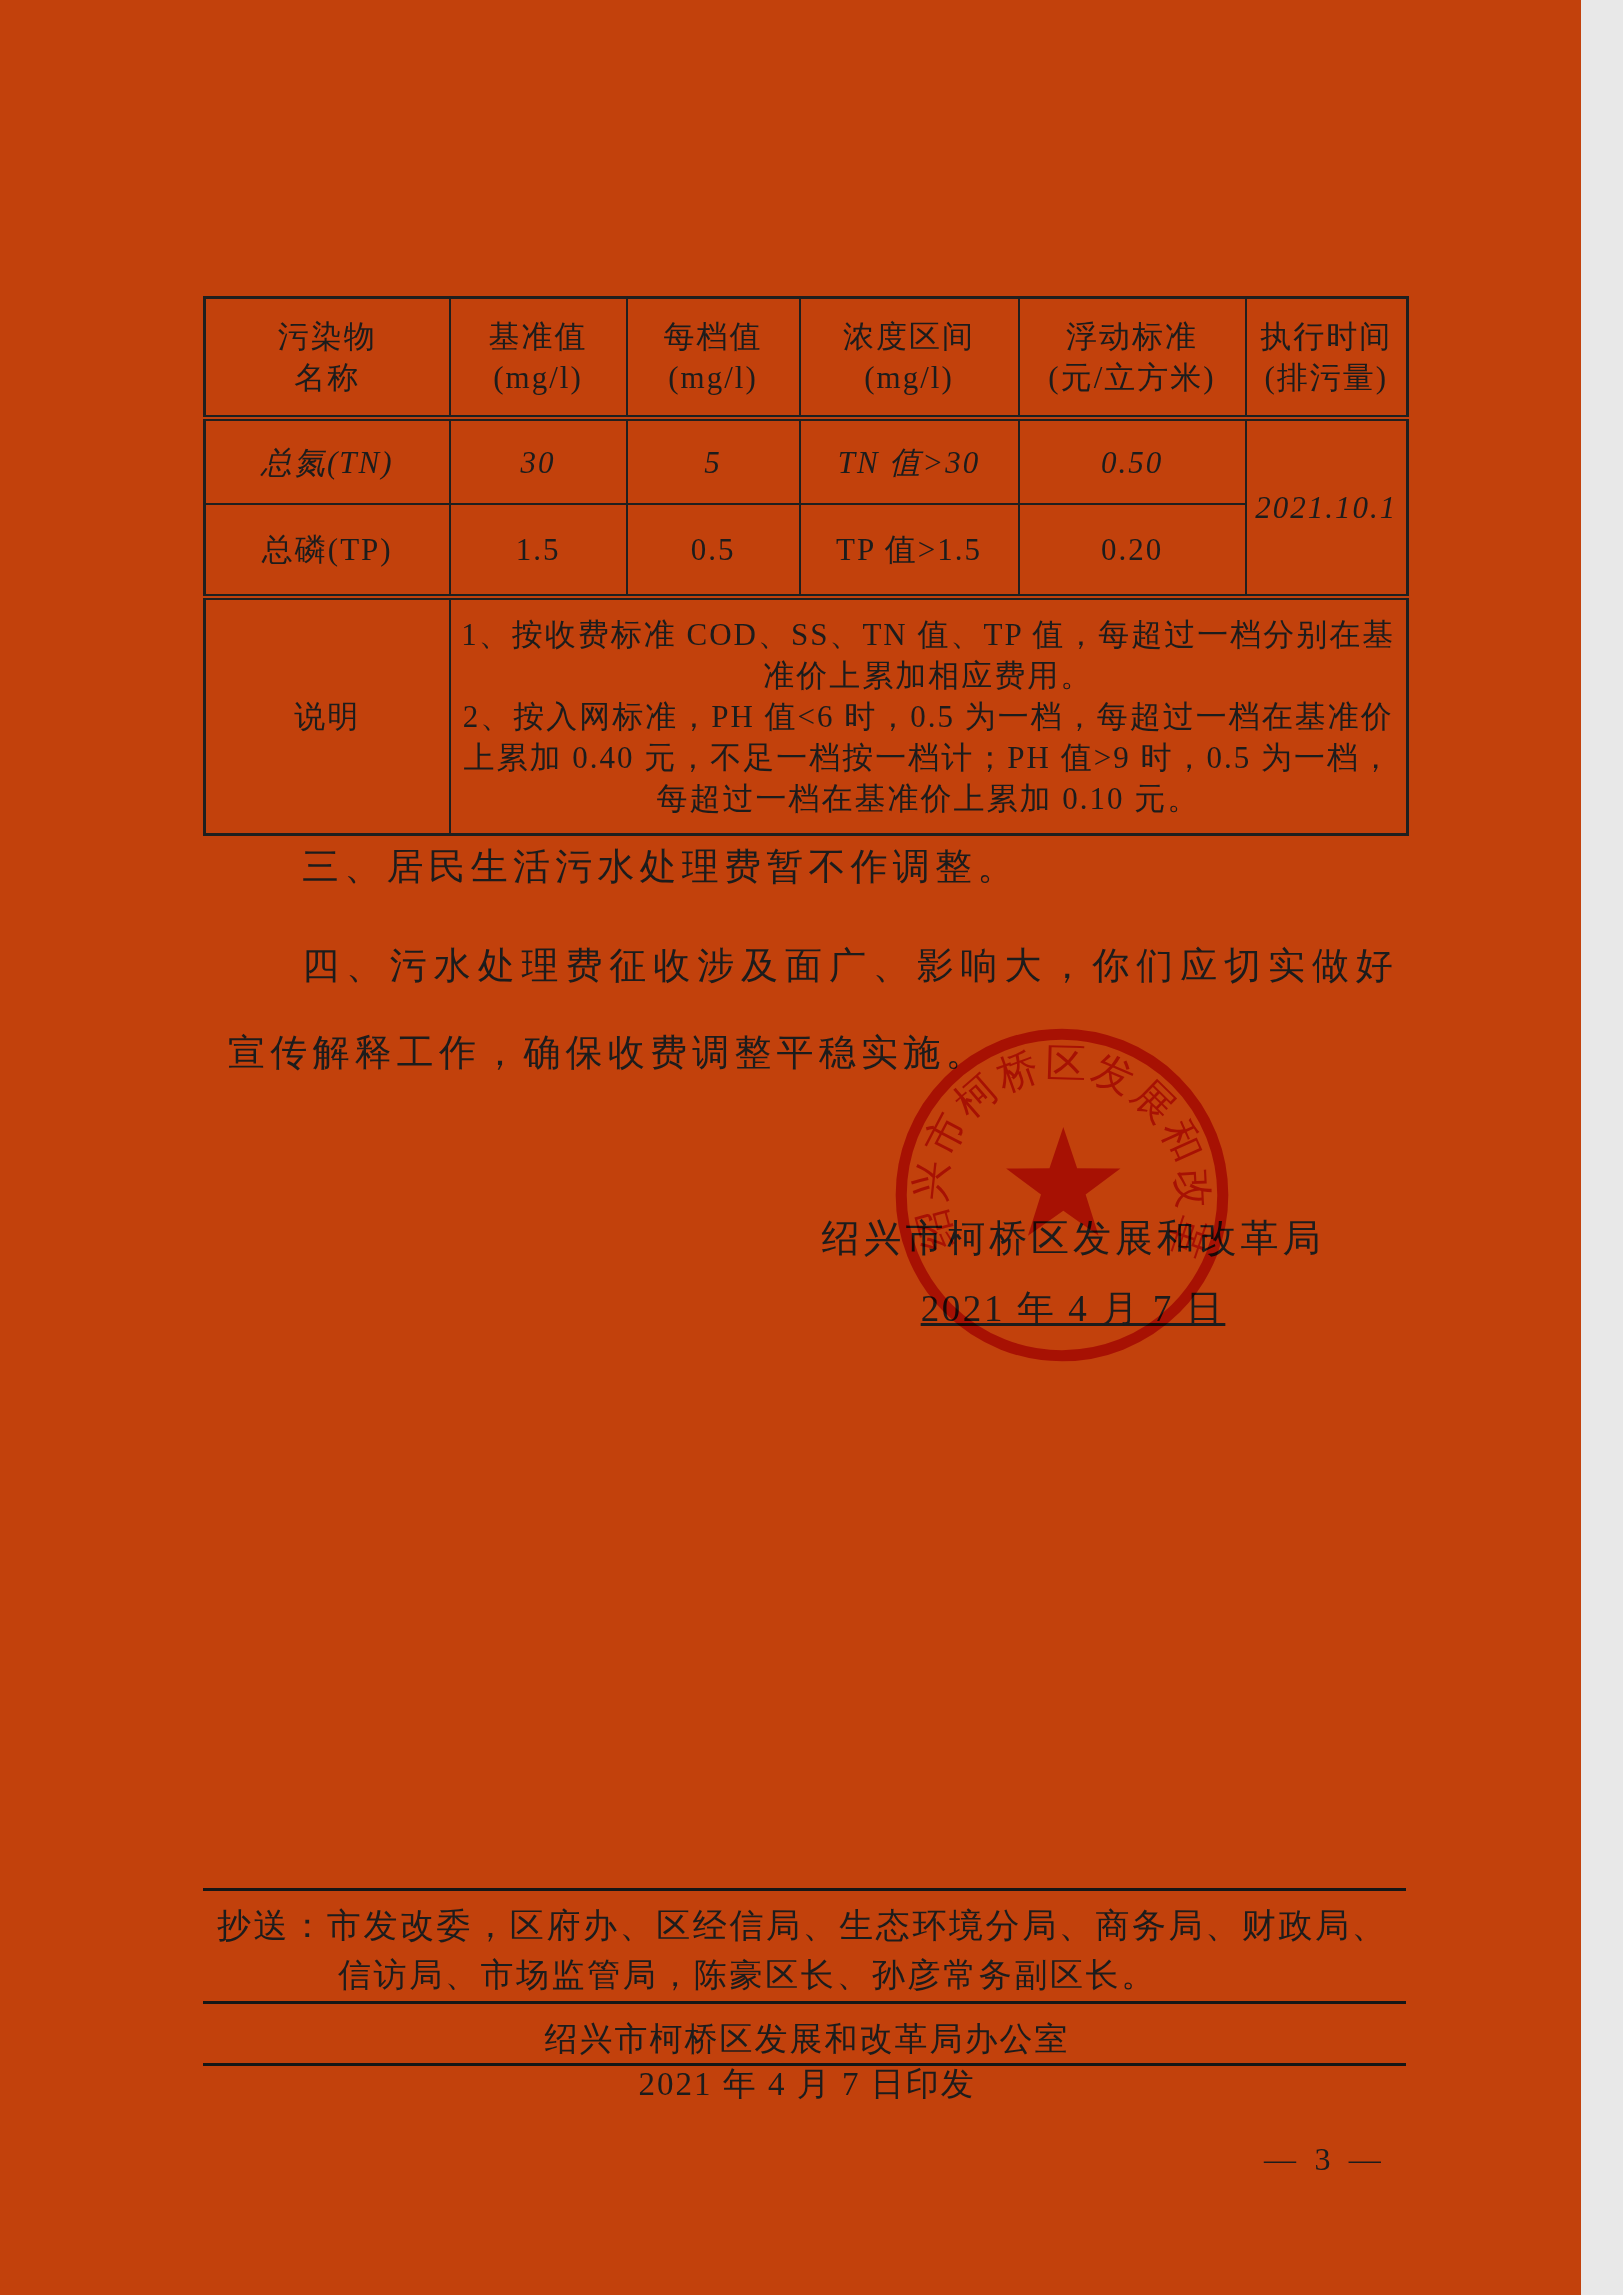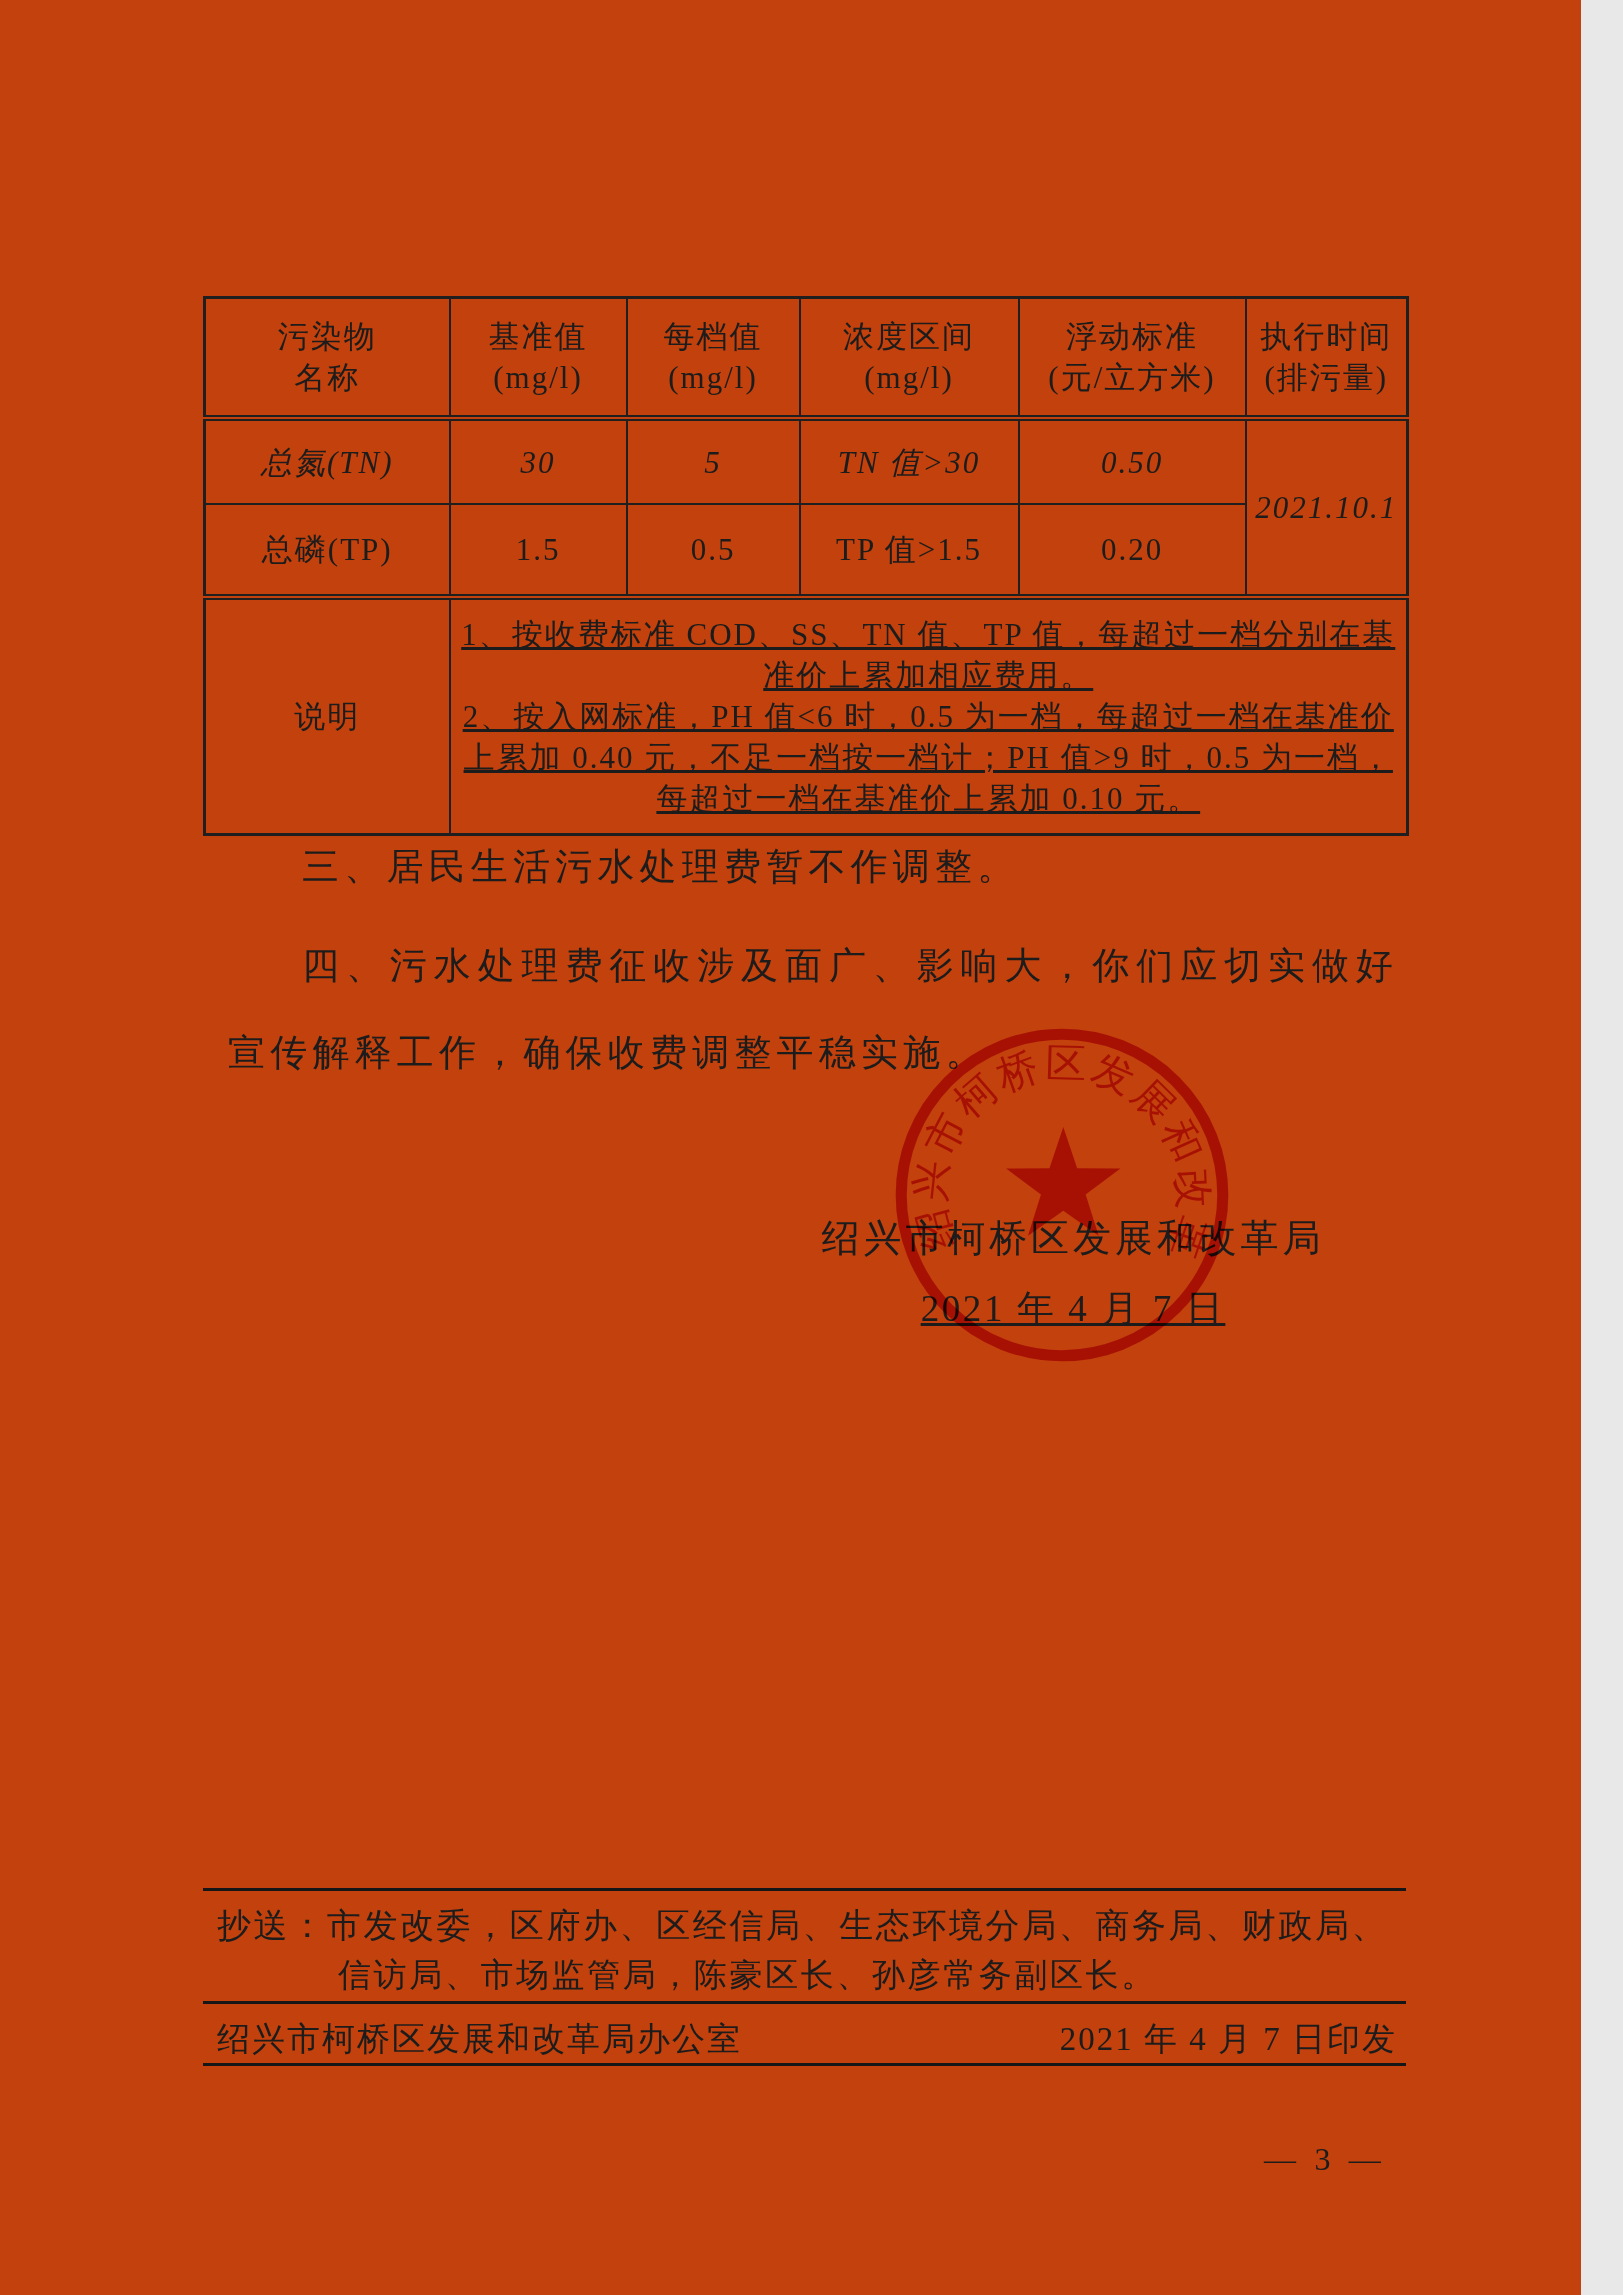--- a/index.html
+++ b/index.html
@@ -23,21 +23,20 @@
     padding:0;
   }
   table.tariff{border:3.9px solid #1f1f1f;}
   tr.r-head td{height:116px;border-bottom:6.5px double #1f1f1f;}
   tr.r-tn td{height:82px;font-style:italic;}
   tr.r-tp td{height:89px;}
   tr.r-note td{height:233px;border-top:6.5px double #1f1f1f;}
   td.note-body{
     text-align:justify;font-size:30px;line-height:46px;letter-spacing:0;
     padding:5.2px 15.7px 5.2px 17px;
-    text-decoration:underline;
   }
   td.exec-cell{font-size:31px;letter-spacing:0.7px;}
   
   .bodytext{
     position:absolute;left:216px;top:811px;width:1194px;
     font-size:37px;line-height:87px;letter-spacing:5.2px;
     text-align:justify;
   }
   .bodytext p{margin:12px;text-indent:2em;}
   
@@ -63,21 +62,21 @@
     position:absolute;left:217px;top:1903px;width:1188px;
     font-size:34px;letter-spacing:2.6px;white-space:nowrap;
   }
   .cc-line2{
     position:absolute;left:338px;top:1953px;width:1073px;
     font-size:33px;letter-spacing:2.6px;white-space:nowrap;
   }
   .office-line{
     position:absolute;left:217px;top:2017px;width:1180px;
     display:flex;justify-content:space-between;align-items:center;
-    font-size:33px;letter-spacing:2px;
+    font-size:33px;letter-spacing:2px;flex-direction:column;
   }
   .page-number{
     position:absolute;left:1230px;top:2141px;width:190px;
     text-align:center;font-size:32px;letter-spacing:5.2px;white-space:nowrap;
   }
 </style>
 </head>
 <body>
 
 <div class="page">

